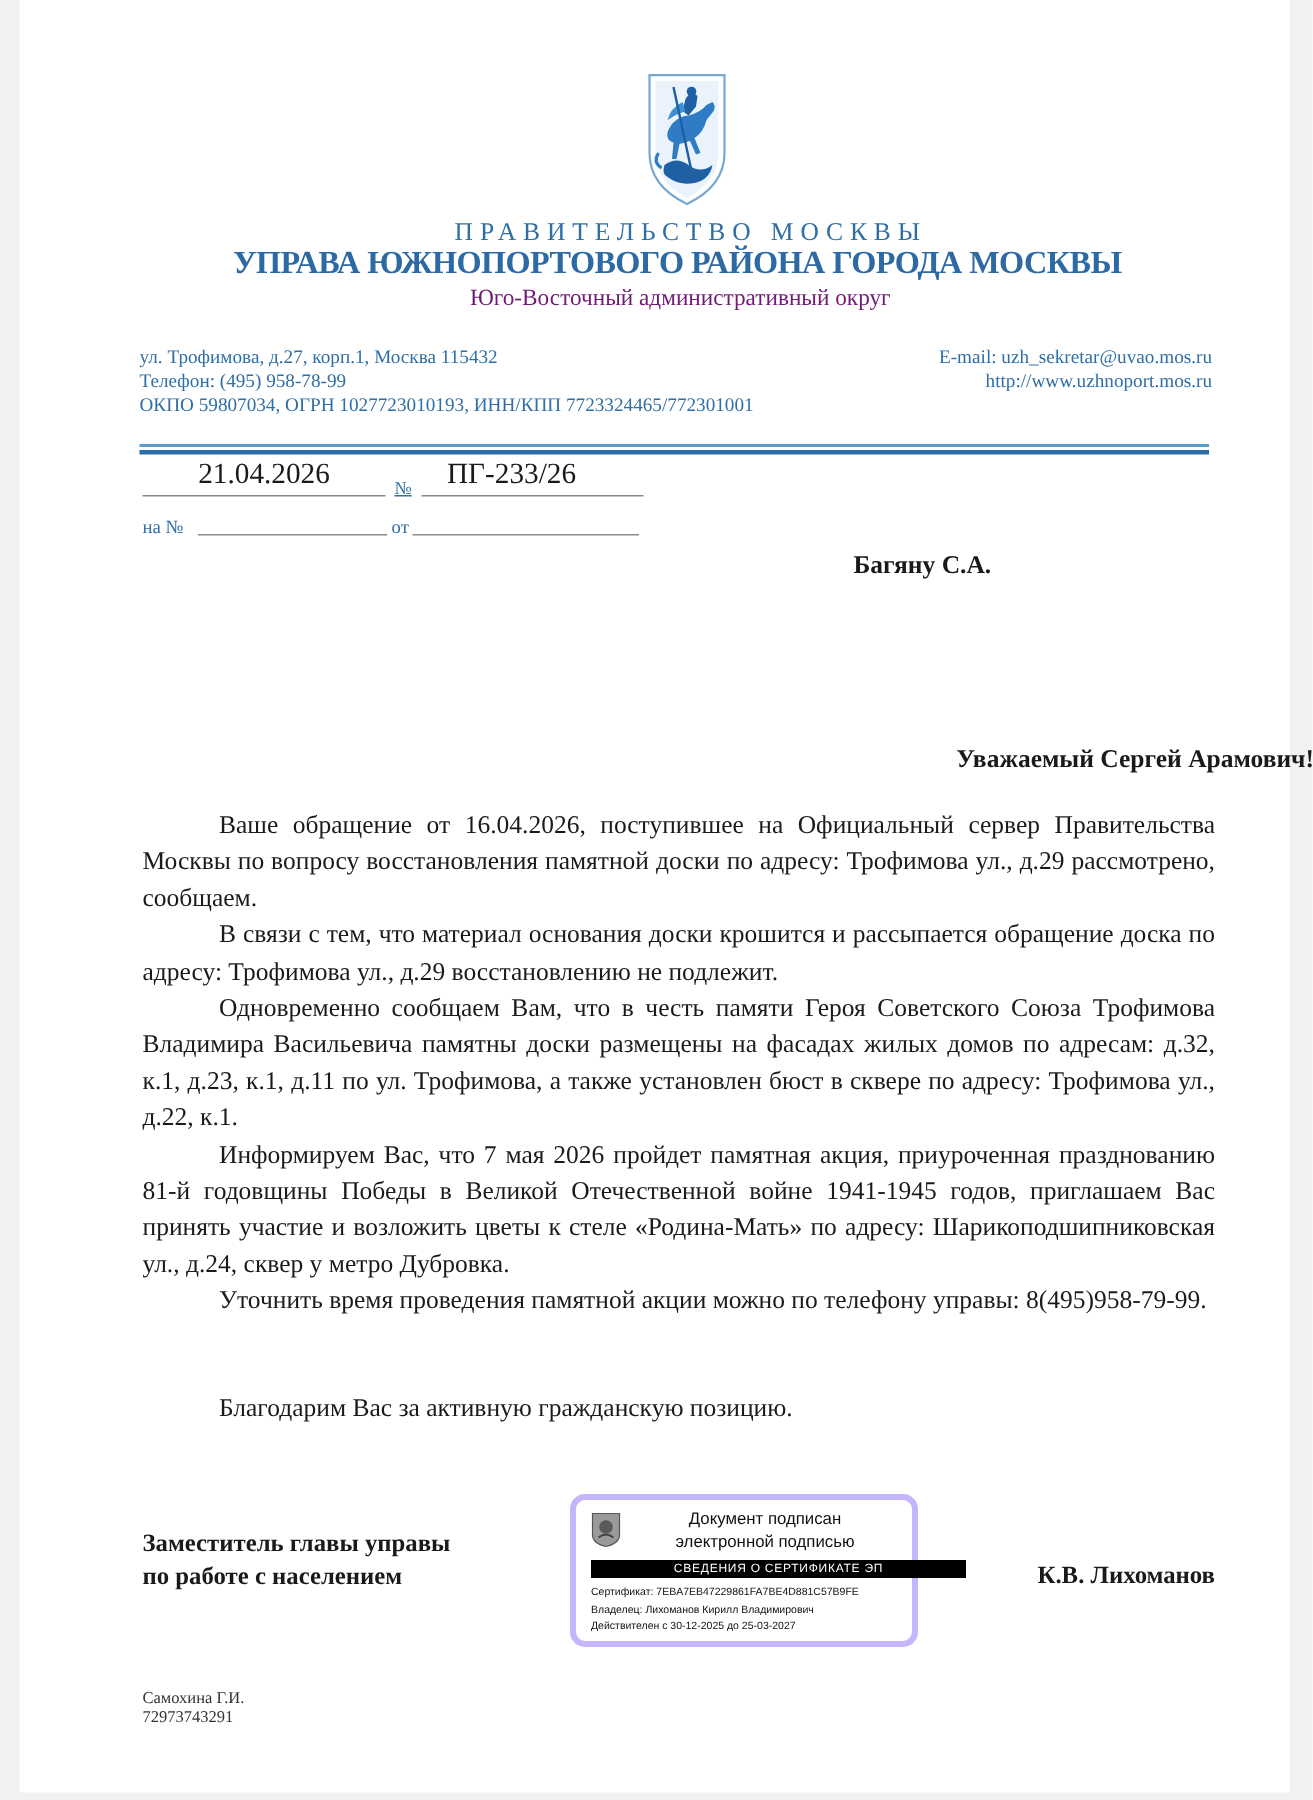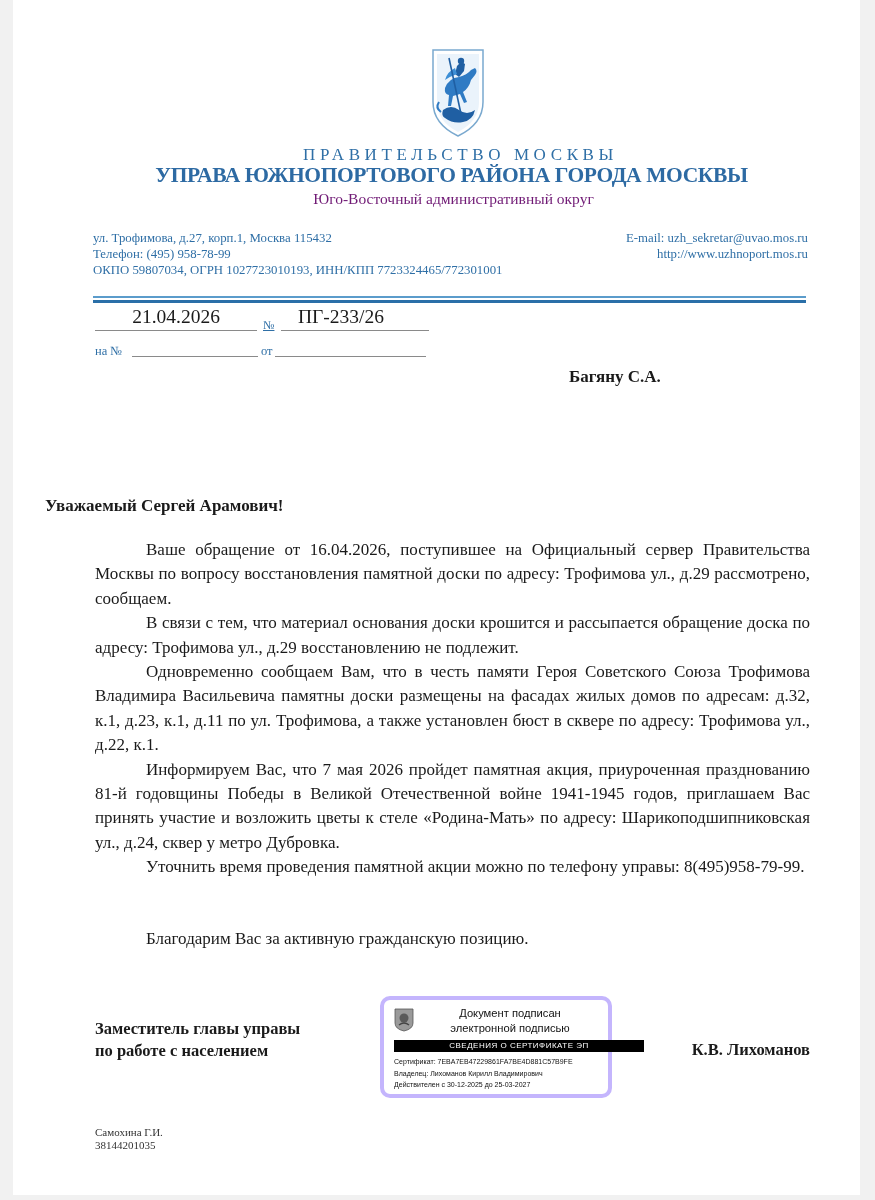--- a/index.html
+++ b/index.html
@@ -75,22 +75,22 @@
     .ref-from-label { left: 248px; top: 344px; font-size: 12.5px; color: #2f6fa6; }
     .ref-from-line { left: 262px; top: 356px; width: 151px; border-bottom: 1px solid #8a8a8a; }
 
     .addressee {
       left: 556px; top: 367px;
       font-size: 17px; font-weight: bold; color: #1a1a1a;
     }
 
     
     .salutation {
-      left: 4px; width: 847px; top: 496px;
-      text-align: left; font-size: 17px; font-weight: bold;
+      left: 16px; width: 847px; top: 496px;
+      text-align: right; font-size: 17px; font-weight: bold;
       padding-left: 28px; box-sizing: border-box;
     }
     .body-text {
       left: 82px; top: 538px; width: 715px;
       font-size: 17px; line-height: 24.4px;
       text-align: justify;
     }
     .body-text p { margin: 0; text-indent: 51px; }
     .thanks {
       left: 133px; top: 929px;
@@ -225,16 +225,16 @@
       <div>Сертификат: 7EBA7EB47229861FA7BE4D881C57B9FE</div>
       <div>Владелец: Лихоманов Кирилл Владимирович</div>
       <div>Действителен с 30-12-2025 до 25-03-2027</div>
     </div>
   </div>
 
   <div class="abs signer-name">К.В. Лихоманов</div>
 
   <div class="abs executor">
     <div>Самохина Г.И.</div>
-    <div>38144201035</div>
+    <div>72973743291</div>
   </div>
 
 </div>
 
 </body></html>

